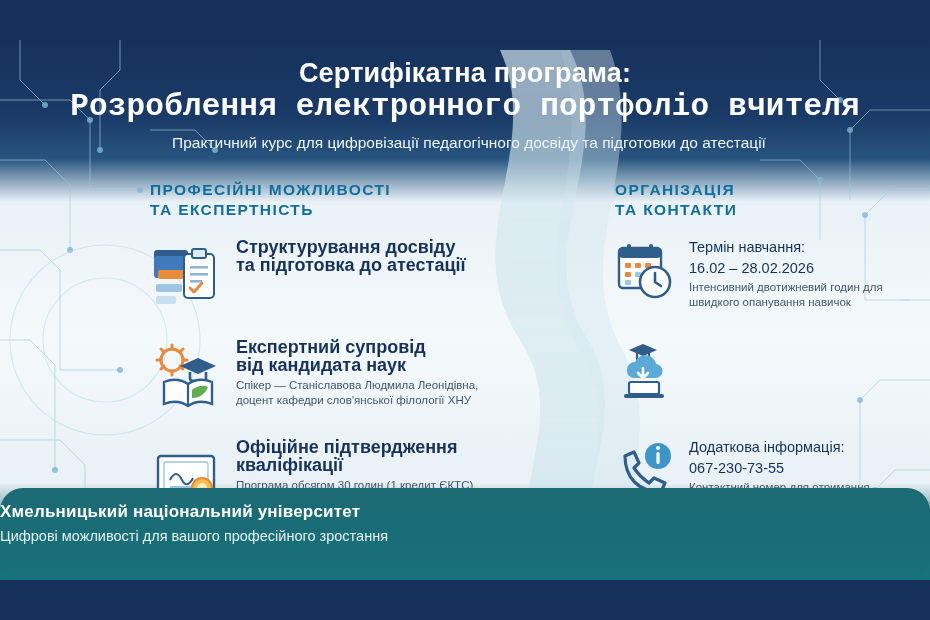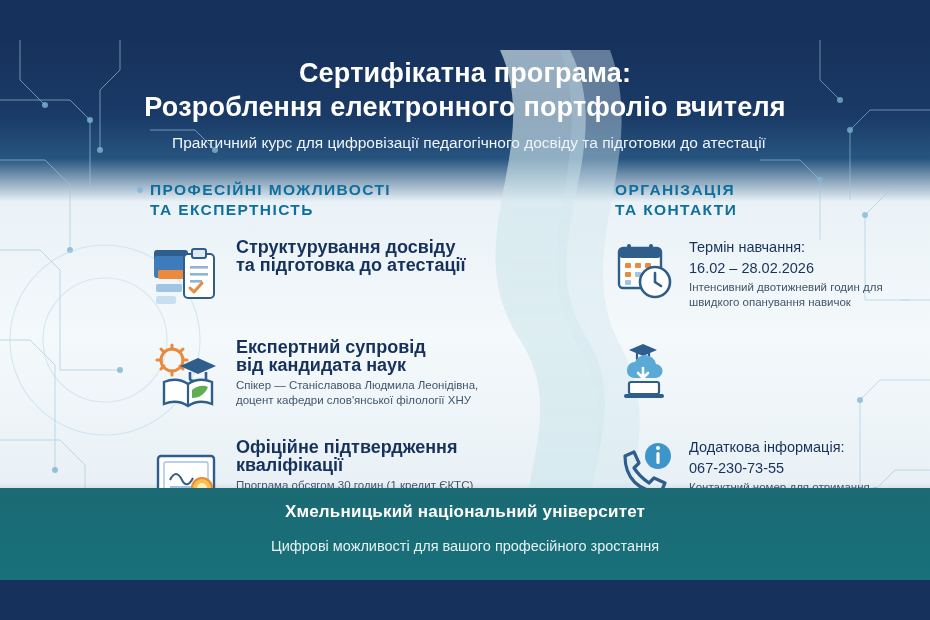--- a/index.html
+++ b/index.html
@@ -34,21 +34,21 @@
   .bg-svg { position: absolute; left: 0; top: 0; width: 930px; height: 540px; }
   .header {
     position: absolute; left: 0; top: 0; width: 930px; height: 130px;
     text-align: center; color: #ffffff;
     padding-top: 16px;
   }
   .title-line1 {
     font-size: 27px; font-weight: bold; letter-spacing: 0.2px; line-height: 34px;
   }
   .title-line2 {
-    font-size: 27px; font-weight: bold; letter-spacing: 0.2px; line-height: 34px;
+    font-size: 31px; font-weight: bold; letter-spacing: 0.2px; line-height: 34px; font-family: Liberation Mono, monospace;
   }
   .subtitle {
     margin-top: 10px; font-size: 15.5px; font-weight: normal; color: #eef5fb; margin-left: 8px;
   }
   .col {
     position: absolute; top: 140px;
   }
   .col-left { left: 150px; width: 330px; }
   .col-right { left: 615px; width: 300px; }
   .col-heading {
@@ -72,24 +72,24 @@
   .item-desc {
     color: #40556b; font-size: 11.5px; line-height: 14.5px;
   }
   .item-strong {
     color: #16325c; font-size: 14.5px; font-weight: normal; line-height: 18px;
     margin-bottom: 3px;
   }
   .footer {
     position: absolute; left: 0; bottom: 0; width: 930px; height: 92px;
     background: linear-gradient(180deg, #1b6a74 0%, #18707a 100%);
-    color: #ffffff; text-align: center; padding-top: 14px;
+    color: #ffffff; text-align: left; padding-top: 14px; border-radius: 23px;
   }
   .footer-main { font-size: 17px; font-weight: bold; letter-spacing: 0.2px; }
-  .footer-sub { font-size: 14.5px; margin-top: 16px; color: #e4f3f4; }
+  .footer-sub { font-size: 14.5px; margin-top: 6px; color: #e4f3f4; }
 </style>
 </head>
 <body>
 
 <div id="poster">
 
   <div class="band-top"></div>
 
   <div class="canvas">
 

